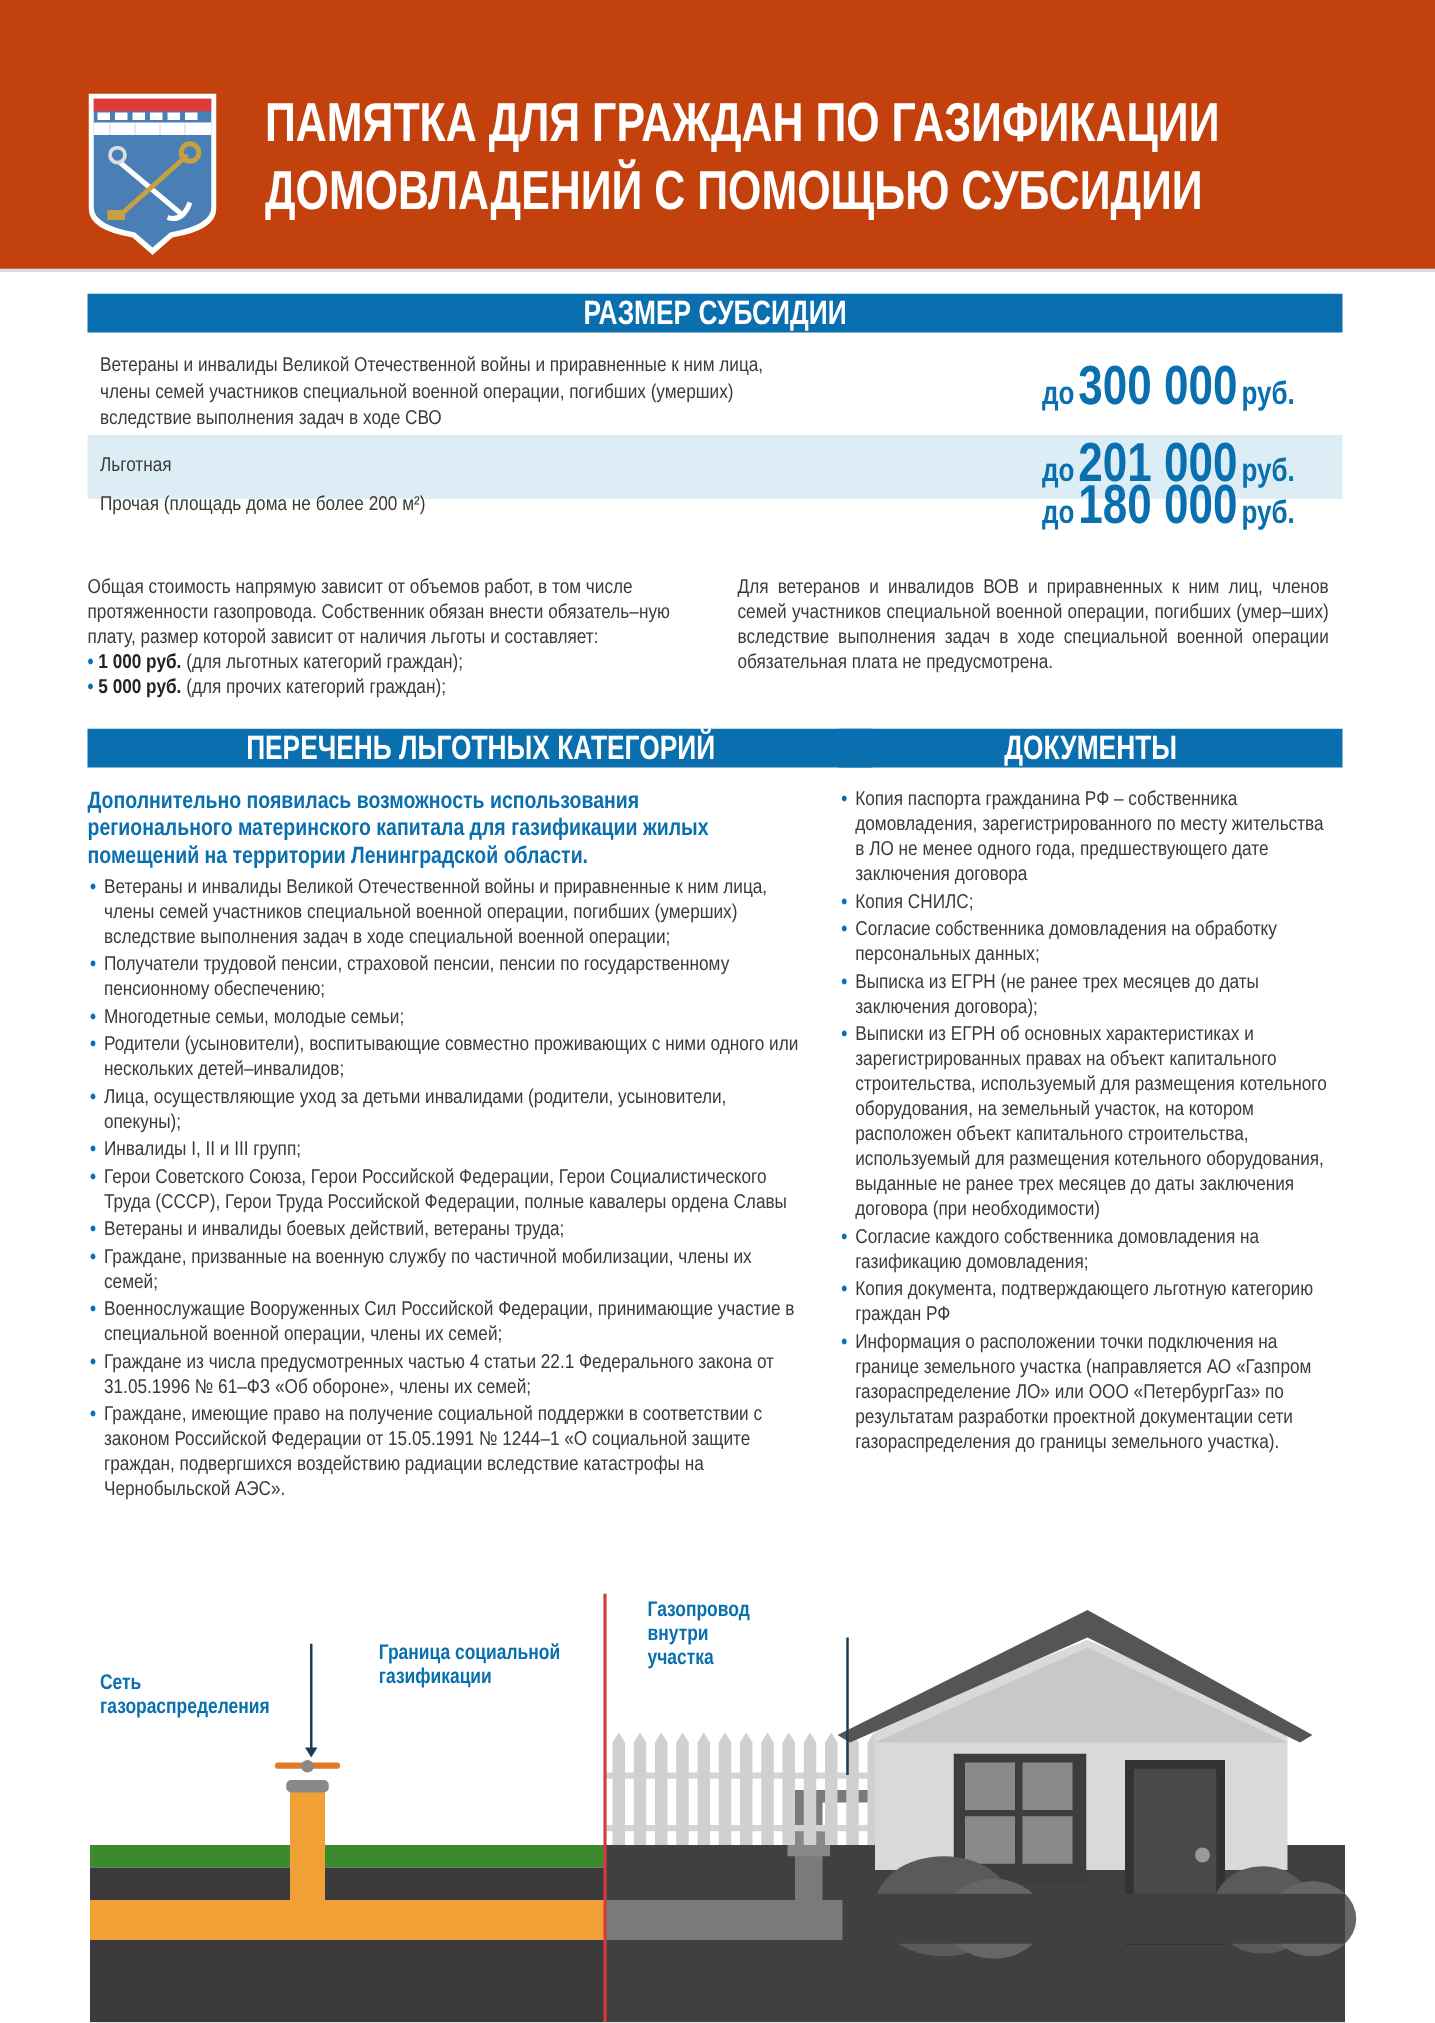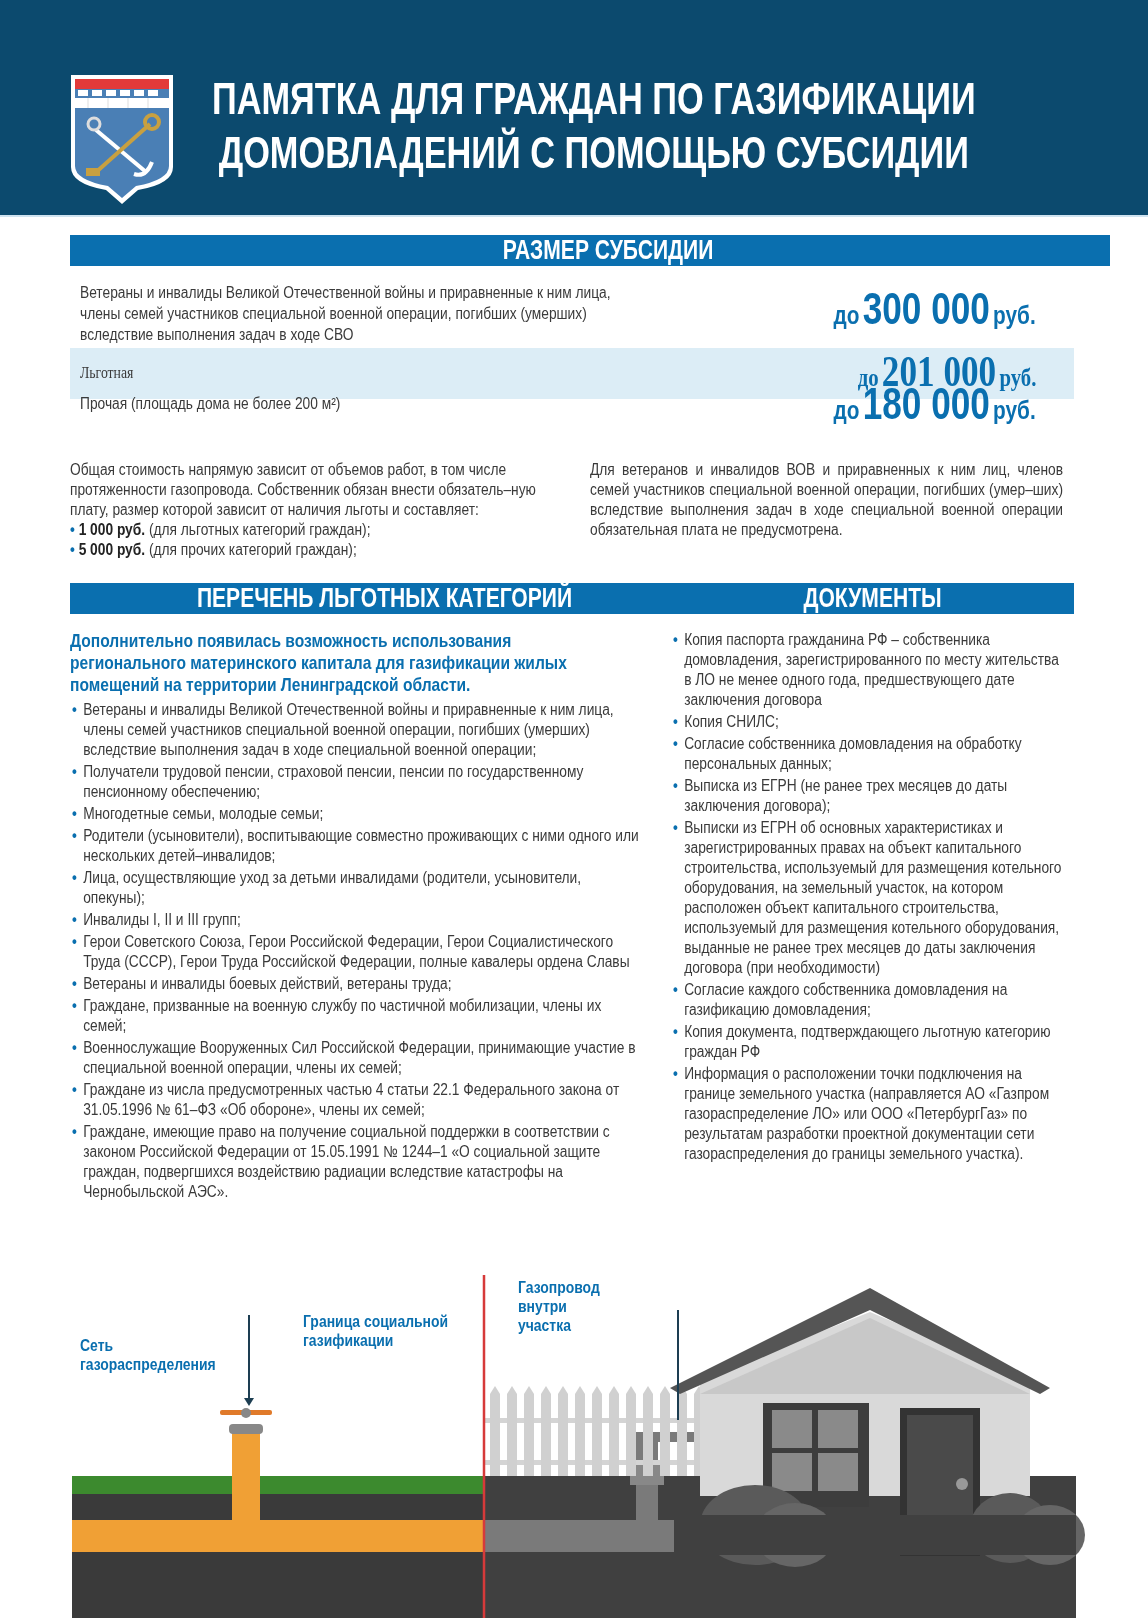--- a/index.html
+++ b/index.html
@@ -2,39 +2,38 @@
 <html><head>
 <meta charset="utf-8">
 <style>
   html, body { margin: 0; padding: 0; }
   body {
     width: 1148px; height: 1618px; background: #ffffff; position: relative; overflow: hidden;
     font-family: "Liberation Sans", "DejaVu Sans", sans-serif; color: #333;
   }
   
   .header {
-    position: absolute; left: 0; top: 0; width: 1148px; height: 215px; background: #0c4a6e;
+    position: absolute; left: 0; top: 0; width: 1148px; height: 215px; background: #c2410c;
     border-bottom: 2px solid #cfe3f0;
-    text-align: center;
   }
   .crest { position: absolute; left: 68px; top: 72px; width: 108px; height: 134px; }
   .title {
     position: absolute; left: 212px; top: 72px; color: #fff; font-weight: bold;
     font-family: "Liberation Sans", sans-serif; font-size: 44px; line-height: 54px;
     letter-spacing: 0px; transform: scaleX(0.78); transform-origin: left top; white-space: nowrap;
   }
   
   .sec-head {
     position: absolute; background: #0a6faf; color: #fff; font-weight: bold; text-align: center;
     height: 31px; line-height: 31px; font-size: 27px;
   }
   .sec-head span { display: inline-block; transform: scaleX(0.78); }
   
   .sub-row { position: absolute; left: 70px; width: 1004px; }
-  .sub-row.alt { background: #dcedf6; font-family: Liberation Serif, serif; }
+  .sub-row.alt { background: #dcedf6; }
   .sub-label {
     position: absolute; left: 10px; font-size: 16px; line-height: 21px; color: #3a3a3a;
     transform: scaleX(0.86); transform-origin: left top; width: 660px;
   }
   .sub-amount {
     position: absolute; right: 38px; color: #0a6faf; font-weight: bold; white-space: nowrap;
     transform: scaleX(0.8); transform-origin: right center;
   }
   .sub-amount .small { font-size: 26px; }
   .sub-amount .big { font-size: 44px; margin: 0 4px; }
@@ -93,21 +92,21 @@
     <line x1="82" y1="52" x2="26" y2="102" stroke="#c8a040" stroke-width="4"></line>
     <circle cx="84" cy="50" r="7" fill="none" stroke="#c8a040" stroke-width="4"></circle>
     <rect x="18" y="96" width="14" height="8" fill="#c8a040"></rect>
   </svg>
   <div class="title">
     <div>ПАМЯТКА ДЛЯ ГРАЖДАН ПО ГАЗИФИКАЦИИ</div>
     <div>ДОМОВЛАДЕНИЙ С ПОМОЩЬЮ СУБСИДИИ</div>
   </div>
 </div>
 
-<div class="sec-head" style="left:70px; top:235px; width:1004px;padding-left:36px;">
+<div class="sec-head" style="left:70px; top:235px; width:1004px;">
   <span>РАЗМЕР СУБСИДИИ</span>
 </div>
 
 <div class="sub-row" style="top:272px; height:76px;">
   <div class="sub-label" style="top:10px;">Ветераны и инвалиды Великой Отечественной войны и приравненные  к ним лица, члены семей участников специальной военной операции, погибших (умерших) вследствие выполнения задач в ходе СВО</div>
   <div class="sub-amount" style="top:12px;">
     <span class="small">до</span><span class="big">300 000</span><span class="small">руб.</span>
   </div>
 </div>
 <div class="sub-row alt" style="top:348px; height:51px;">

